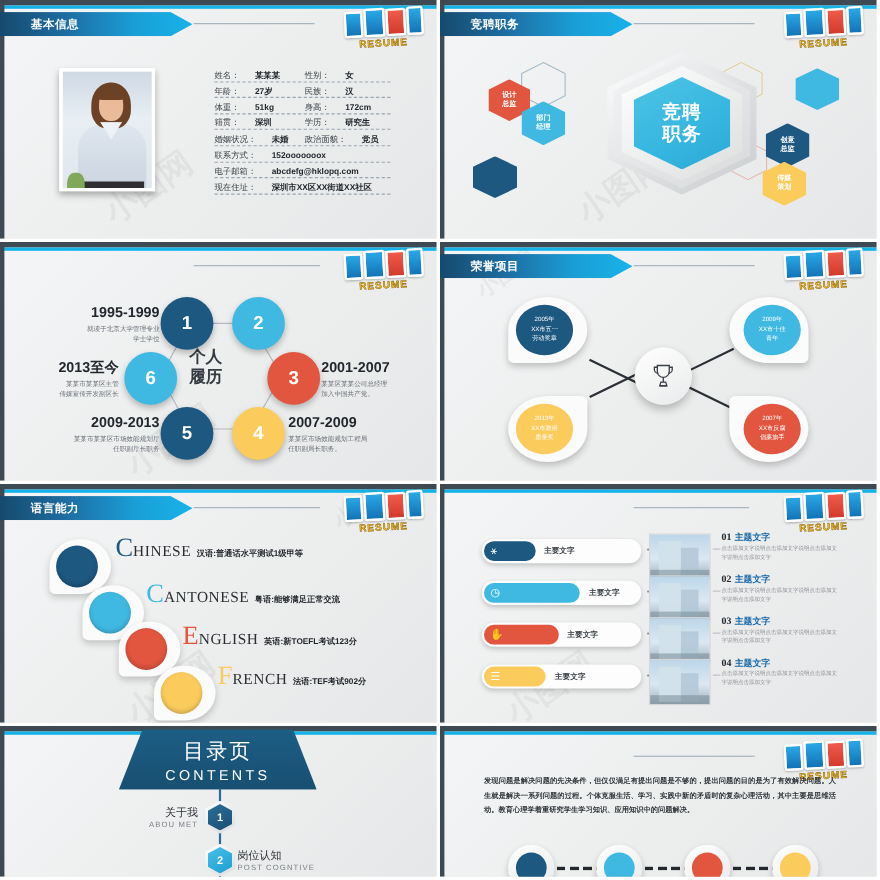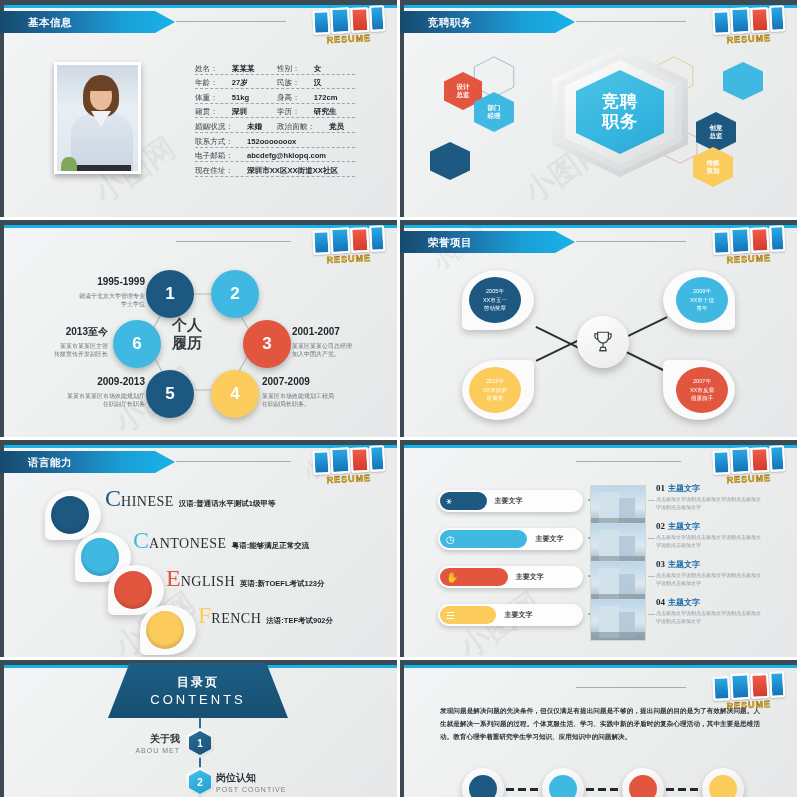--- a/index.html
+++ b/index.html
@@ -140,21 +140,21 @@
     clip-path:polygon(50% 0,100% 25%,100% 75%,50% 100%,0 75%,0 25%);
     background:linear-gradient(150deg,#4ec3e6 0%,#35b6e0 60%,#2ba8d4 100%);
     display:flex;flex-direction:column;align-items:center;justify-content:center;
     color:#fff;font-weight:bold;font-size:17px;line-height:1.15;letter-spacing:1px;
   }
 
   
   .cir{position:absolute;border-radius:50%;display:flex;align-items:center;justify-content:center;
     color:#fff;font-weight:bold;font-size:17px;box-shadow:0 3px 6px rgba(0,0,0,.25);}
   .tl-txt{position:absolute;font-size:6px;color:#6a7178;line-height:1.45;}
-  .tl-txt b{display:block;font-size:10px;color:#21272c;margin-bottom:2px;}
+  .tl-txt b{display:block;font-size:13px;color:#21272c;margin-bottom:2px;}
   .tl-center{position:absolute;left:152px;top:96px;width:70px;text-align:center;
     font-size:15px;font-weight:bold;color:#333a40;line-height:1.2;}
 
   
   .drop{position:absolute;width:72px;height:60px;background:#fbfbfb;
     box-shadow:0 3px 7px rgba(0,0,0,.22);}
   .drop-c{position:absolute;border-radius:50%;display:flex;flex-direction:column;
     align-items:center;justify-content:center;color:#fff;font-size:5.6px;line-height:1.5;text-align:center;}
   .trophy{position:absolute;left:177px;top:96px;width:52px;height:52px;border-radius:50%;
     background:linear-gradient(150deg,#ffffff,#e9eaeb);box-shadow:0 4px 9px rgba(0,0,0,.25);
@@ -185,31 +185,31 @@
   .arrowdot{position:absolute;font-size:7px;color:#8a9096;}
 
   
   .trap{
     position:absolute;left:108px;top:3px;width:180px;height:55px;
     background:linear-gradient(180deg,#1d5e85,#174f71);
     clip-path:polygon(12% 0,88% 0,100% 100%,0 100%);
     display:flex;flex-direction:column;align-items:center;justify-content:center;
     color:#fff; box-shadow:0 3px 7px rgba(0,0,0,.25);
   }
-  .trap .t1{font-size:12px;font-weight:bold;letter-spacing:2px;}
+  .trap .t1{font-size:19px;font-weight:normal;letter-spacing:2px;}
   .trap .t2{font-size:13px;letter-spacing:3px;margin-top:1px;}
   .vline{position:absolute;left:199px;top:57px;width:1.5px;height:85px;background:#2d6c96;}
   .hexnum{position:absolute;width:22px;height:24px;
     clip-path:polygon(50% 0,100% 25%,100% 75%,50% 100%,0 75%,0 25%);
     display:flex;align-items:center;justify-content:center;color:#fff;font-size:10px;font-weight:bold;}
   .hexnum-sh{position:absolute;width:28px;height:30px;
     clip-path:polygon(50% 0,100% 25%,100% 75%,50% 100%,0 75%,0 25%);
     background:linear-gradient(150deg,#ffffff,#d9dbdd);box-shadow:0 2px 4px rgba(0,0,0,.2);}
   .toc-lbl{position:absolute;text-align:right;}
-  .toc-lbl .cn{font-size:10px;font-weight:bold;color:#2b3136;}
+  .toc-lbl .cn{font-size:10px;font-weight:normal;color:#2b3136;}
   .toc-lbl .en{font-size:7px;color:#7b8187;letter-spacing:1px;margin-top:1px;}
 
   
   .para{position:absolute;left:40px;top:45px;width:320px;font-size:6.6px;
     color:#2e3439;line-height:1.95;text-align:justify;font-weight:bold;}
   .ring{position:absolute;width:42px;height:42px;border-radius:50%;
     background:linear-gradient(150deg,#ffffff,#e7e8e9);box-shadow:0 3px 6px rgba(0,0,0,.22);
     display:flex;align-items:center;justify-content:center;}
   .ring i{display:block;width:28px;height:28px;border-radius:50%;}
   .dashline{position:absolute;height:2.5px;

